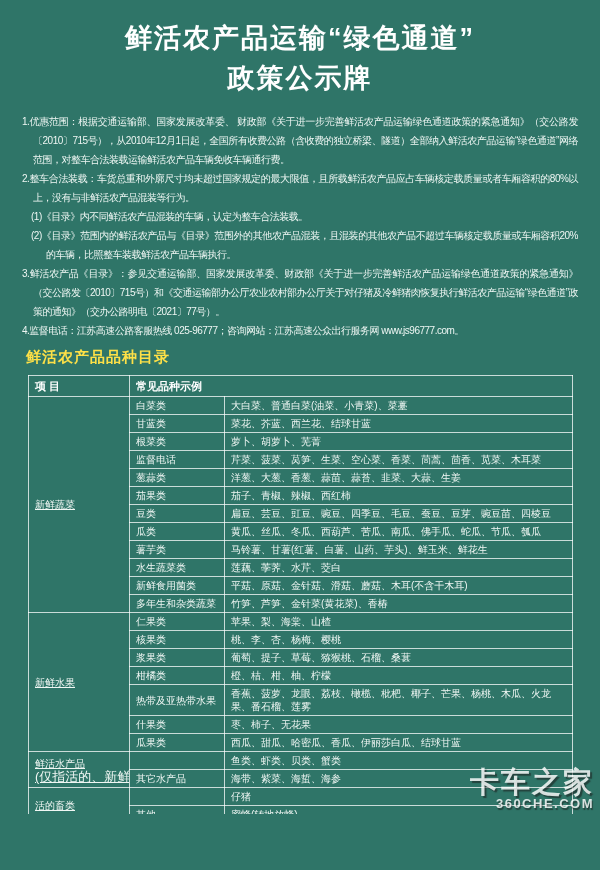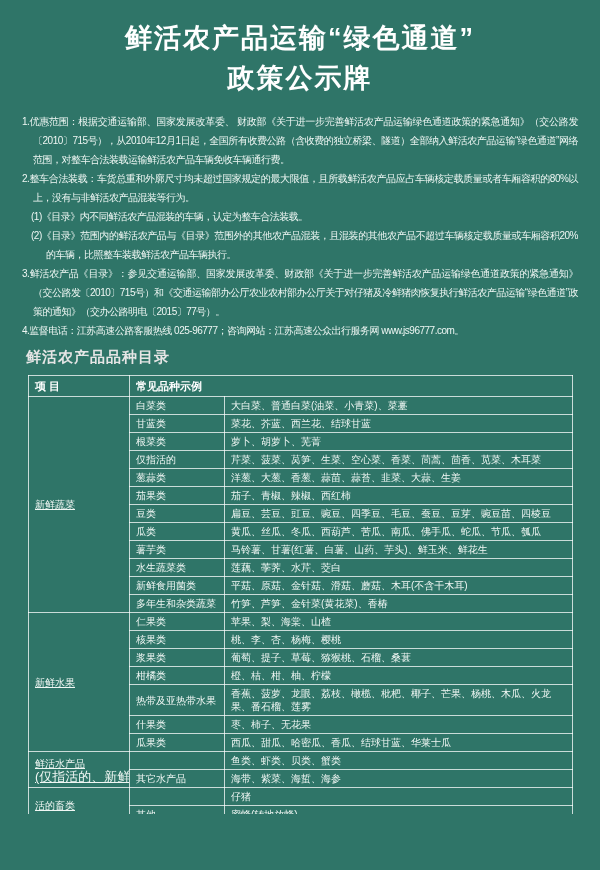--- a/index.html
+++ b/index.html
@@ -14,21 +14,21 @@
     font-size: 27px; line-height: 40px; font-weight: 800; letter-spacing: 2px;
   }
   .policy {
     margin: 14px 22px 0 22px; font-size: 10px; line-height: 19px;
     letter-spacing: -0.5px; color: #eef6f3; text-align: justify;
   }
   .p-item { padding-left: 11px; text-indent: -11px; }
   .p-sub  { margin-left: 9px; padding-left: 15px; text-indent: -15px; }
   .catalog-title {
     margin: 8px 0 0 26px; font-size: 15px; font-weight: 800;
-    color: #e5e5e5; letter-spacing: 1px;
+    color: #fde047; letter-spacing: 1px;
   }
   table.catalog {
     margin: 8px 17px 0 28px; width: 545px;
     border-collapse: collapse; table-layout: fixed;
     border: 1.5px solid rgba(255,255,255,0.95);
   }
   table.catalog td {
     border: 1px solid rgba(255,255,255,0.75);
     font-size: 10px; line-height: 13px; color: #f0f7f4;
     padding: 2px 6px; vertical-align: middle; overflow: hidden;
@@ -62,21 +62,21 @@
   <h1 class="title">
     <span>鲜活农产品运输“绿色通道”</span><br>
     <span>政策公示牌</span>
   </h1>
 
   <div class="policy" id="policy-list">
       <div class="p-item">1.优惠范围：根据交通运输部、国家发展改革委、 财政部《关于进一步完善鲜活农产品运输绿色通道政策的紧急通知》（交公路发〔2010〕715号），从2010年12月1日起，全国所有收费公路（含收费的独立桥梁、隧道）全部纳入鲜活农产品运输“绿色通道”网络范围，对整车合法装载运输鲜活农产品车辆免收车辆通行费。</div>
       <div class="p-item">2.整车合法装载：车货总重和外廓尺寸均未超过国家规定的最大限值，且所载鲜活农产品应占车辆核定载质量或者车厢容积的80%以上，没有与非鲜活农产品混装等行为。</div>
       <div class="p-sub">(1)《目录》内不同鲜活农产品混装的车辆，认定为整车合法装载。</div>
       <div class="p-sub">(2)《目录》范围内的鲜活农产品与《目录》范围外的其他农产品混装，且混装的其他农产品不超过车辆核定载质量或车厢容积20%的车辆，比照整车装载鲜活农产品车辆执行。</div>
-      <div class="p-item">3.鲜活农产品《目录》：参见交通运输部、国家发展改革委、财政部《关于进一步完善鲜活农产品运输绿色通道政策的紧急通知》（交公路发〔2010〕715号）和《交通运输部办公厅农业农村部办公厅关于对仔猪及冷鲜猪肉恢复执行鲜活农产品运输“绿色通道”政策的通知》（交办公路明电〔2015〕77号）。</div>
+      <div class="p-item">3.鲜活农产品《目录》：参见交通运输部、国家发展改革委、财政部《关于进一步完善鲜活农产品运输绿色通道政策的紧急通知》（交公路发〔2010〕715号）和《交通运输部办公厅农业农村部办公厅关于对仔猪及冷鲜猪肉恢复执行鲜活农产品运输“绿色通道”政策的通知》（交办公路明电〔2021〕77号）。</div>
       <div class="p-item">4.监督电话：江苏高速公路客服热线 025-96777；咨询网站：江苏高速公众出行服务网 www.js96777.com。</div>
     </div>
 
   <h2 class="catalog-title">鲜活农产品品种目录</h2>
 
   <table class="catalog" id="catalog-table">
     <colgroup>
         <col class="c1">
         <col class="c2">
         <col class="c3">
@@ -93,21 +93,21 @@
         </tr>
         <tr class="data-row">
           <td class="sub">甘蓝类</td>
           <td class="examples">菜花、芥蓝、西兰花、结球甘蓝</td>
         </tr>
         <tr class="data-row">
           <td class="sub">根菜类</td>
           <td class="examples">萝卜、胡萝卜、芜菁</td>
         </tr>
         <tr class="data-row">
-          <td class="sub">仅指活的</td>
+          <td class="sub">监督电话</td>
           <td class="examples">芹菜、菠菜、莴笋、生菜、空心菜、香菜、茼蒿、茴香、苋菜、木耳菜</td>
         </tr>
         <tr class="data-row">
           <td class="sub">葱蒜类</td>
           <td class="examples">洋葱、大葱、香葱、蒜苗、蒜苔、韭菜、大蒜、生姜</td>
         </tr>
         <tr class="data-row">
           <td class="sub">茄果类</td>
           <td class="examples">茄子、青椒、辣椒、西红柿</td>
         </tr>
@@ -155,21 +155,21 @@
         <tr class="data-row">
           <td class="sub">热带及亚热带水果</td>
           <td class="examples">香蕉、菠萝、龙眼、荔枝、橄榄、枇杷、椰子、芒果、杨桃、木瓜、火龙果、番石榴、莲雾</td>
         </tr>
         <tr class="data-row">
           <td class="sub">什果类</td>
           <td class="examples">枣、柿子、无花果</td>
         </tr>
         <tr class="data-row">
           <td class="sub">瓜果类</td>
-          <td class="examples">西瓜、甜瓜、哈密瓜、香瓜、结球甘蓝、华莱士瓜</td>
+          <td class="examples">西瓜、甜瓜、哈密瓜、香瓜、伊丽莎白瓜、结球甘蓝</td>
         </tr>
         <tr class="data-row">
           <td class="group" rowspan="2"><span>鲜活水产品</span><span class="label2">(仅指活的、新鲜的)</span></td>
           <td class="sub"></td>
           <td class="examples">鱼类、虾类、贝类、蟹类</td>
         </tr>
         <tr class="data-row">
           <td class="sub">其它水产品</td>
           <td class="examples">海带、紫菜、海蜇、海参</td>
         </tr>
@@ -183,14 +183,18 @@
           <td class="examples">蜜蜂(转地放蜂)</td>
         </tr>
         <tr class="data-row">
           <td class="group" rowspan="1"><span>新鲜肉、蛋、奶</span></td>
           <td class="sub"></td>
           <td class="examples">新鲜鸡蛋、鸭蛋、鹅蛋、鹌鹑蛋、新鲜家畜肉和家禽肉、新鲜奶</td>
         </tr>
       </tbody>
   </table>
 
+  <div class="watermark">
+    <div class="wm-brand">卡车之家</div>
+    <div class="wm-domain">360CHE.COM</div>
+  </div>
 
 </div>
 
 </body></html>

